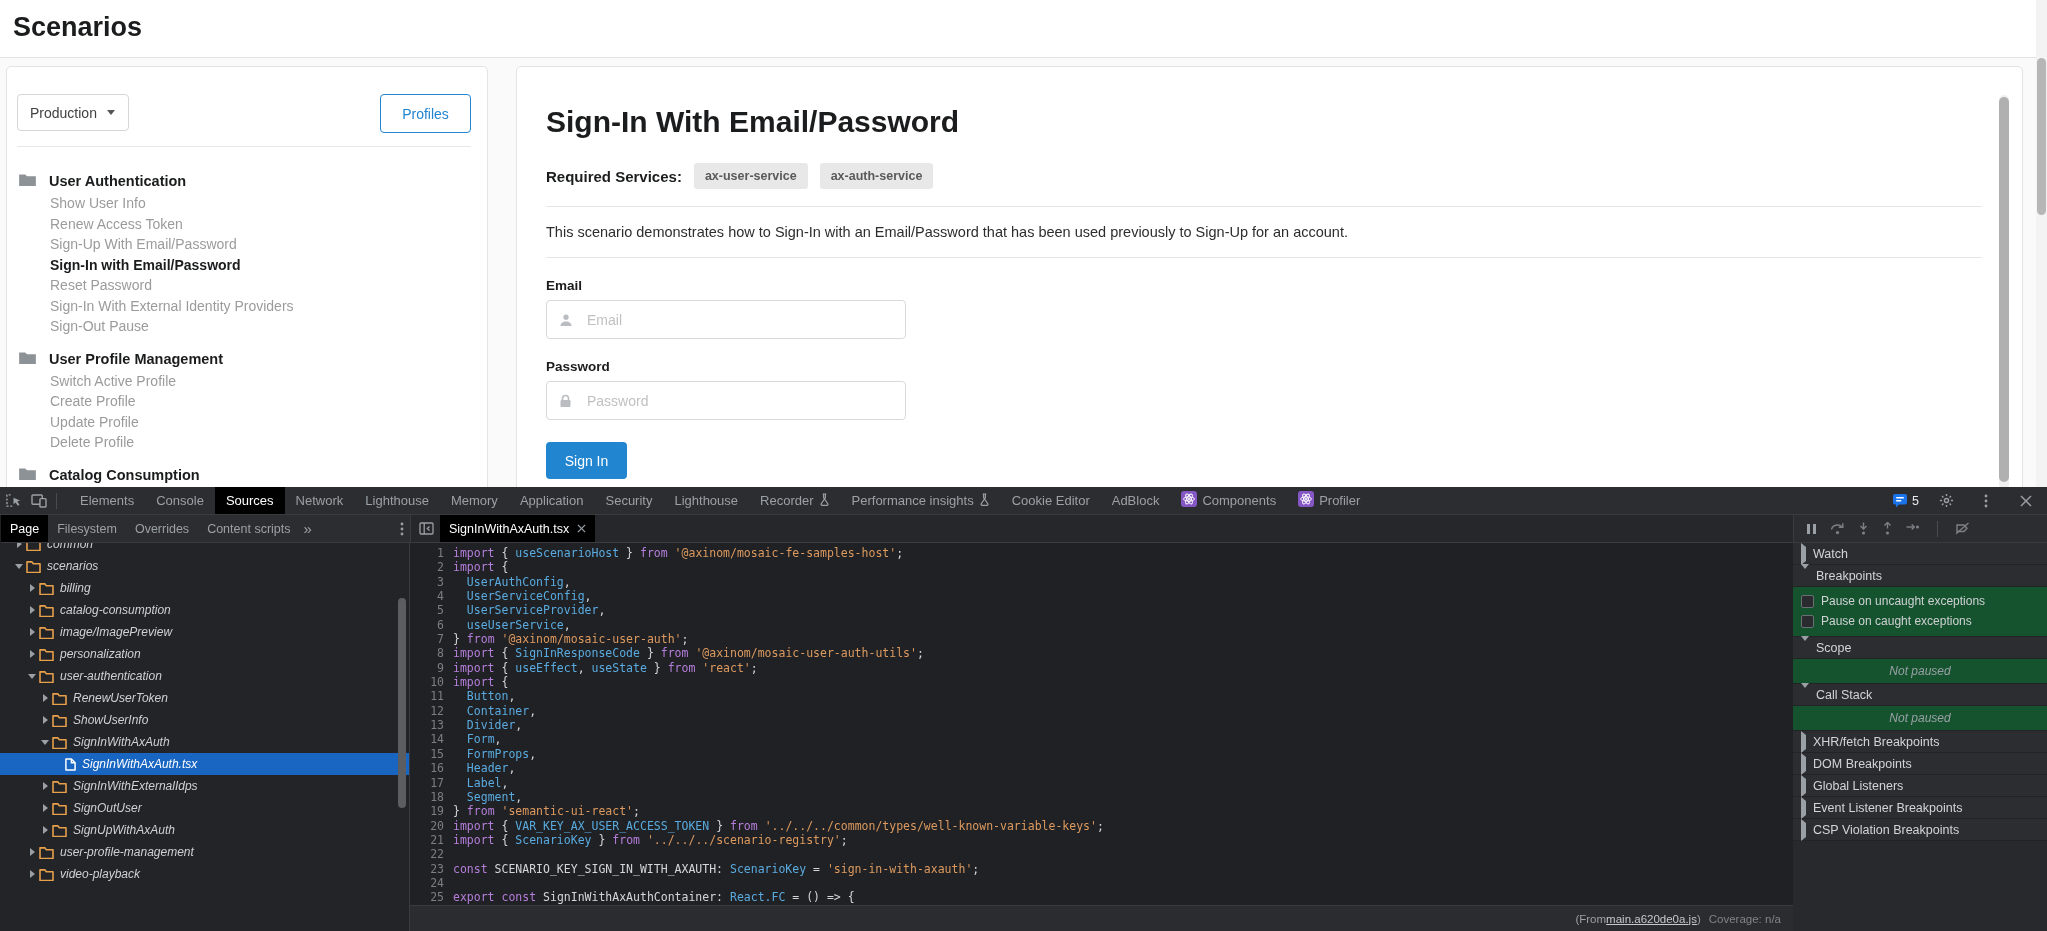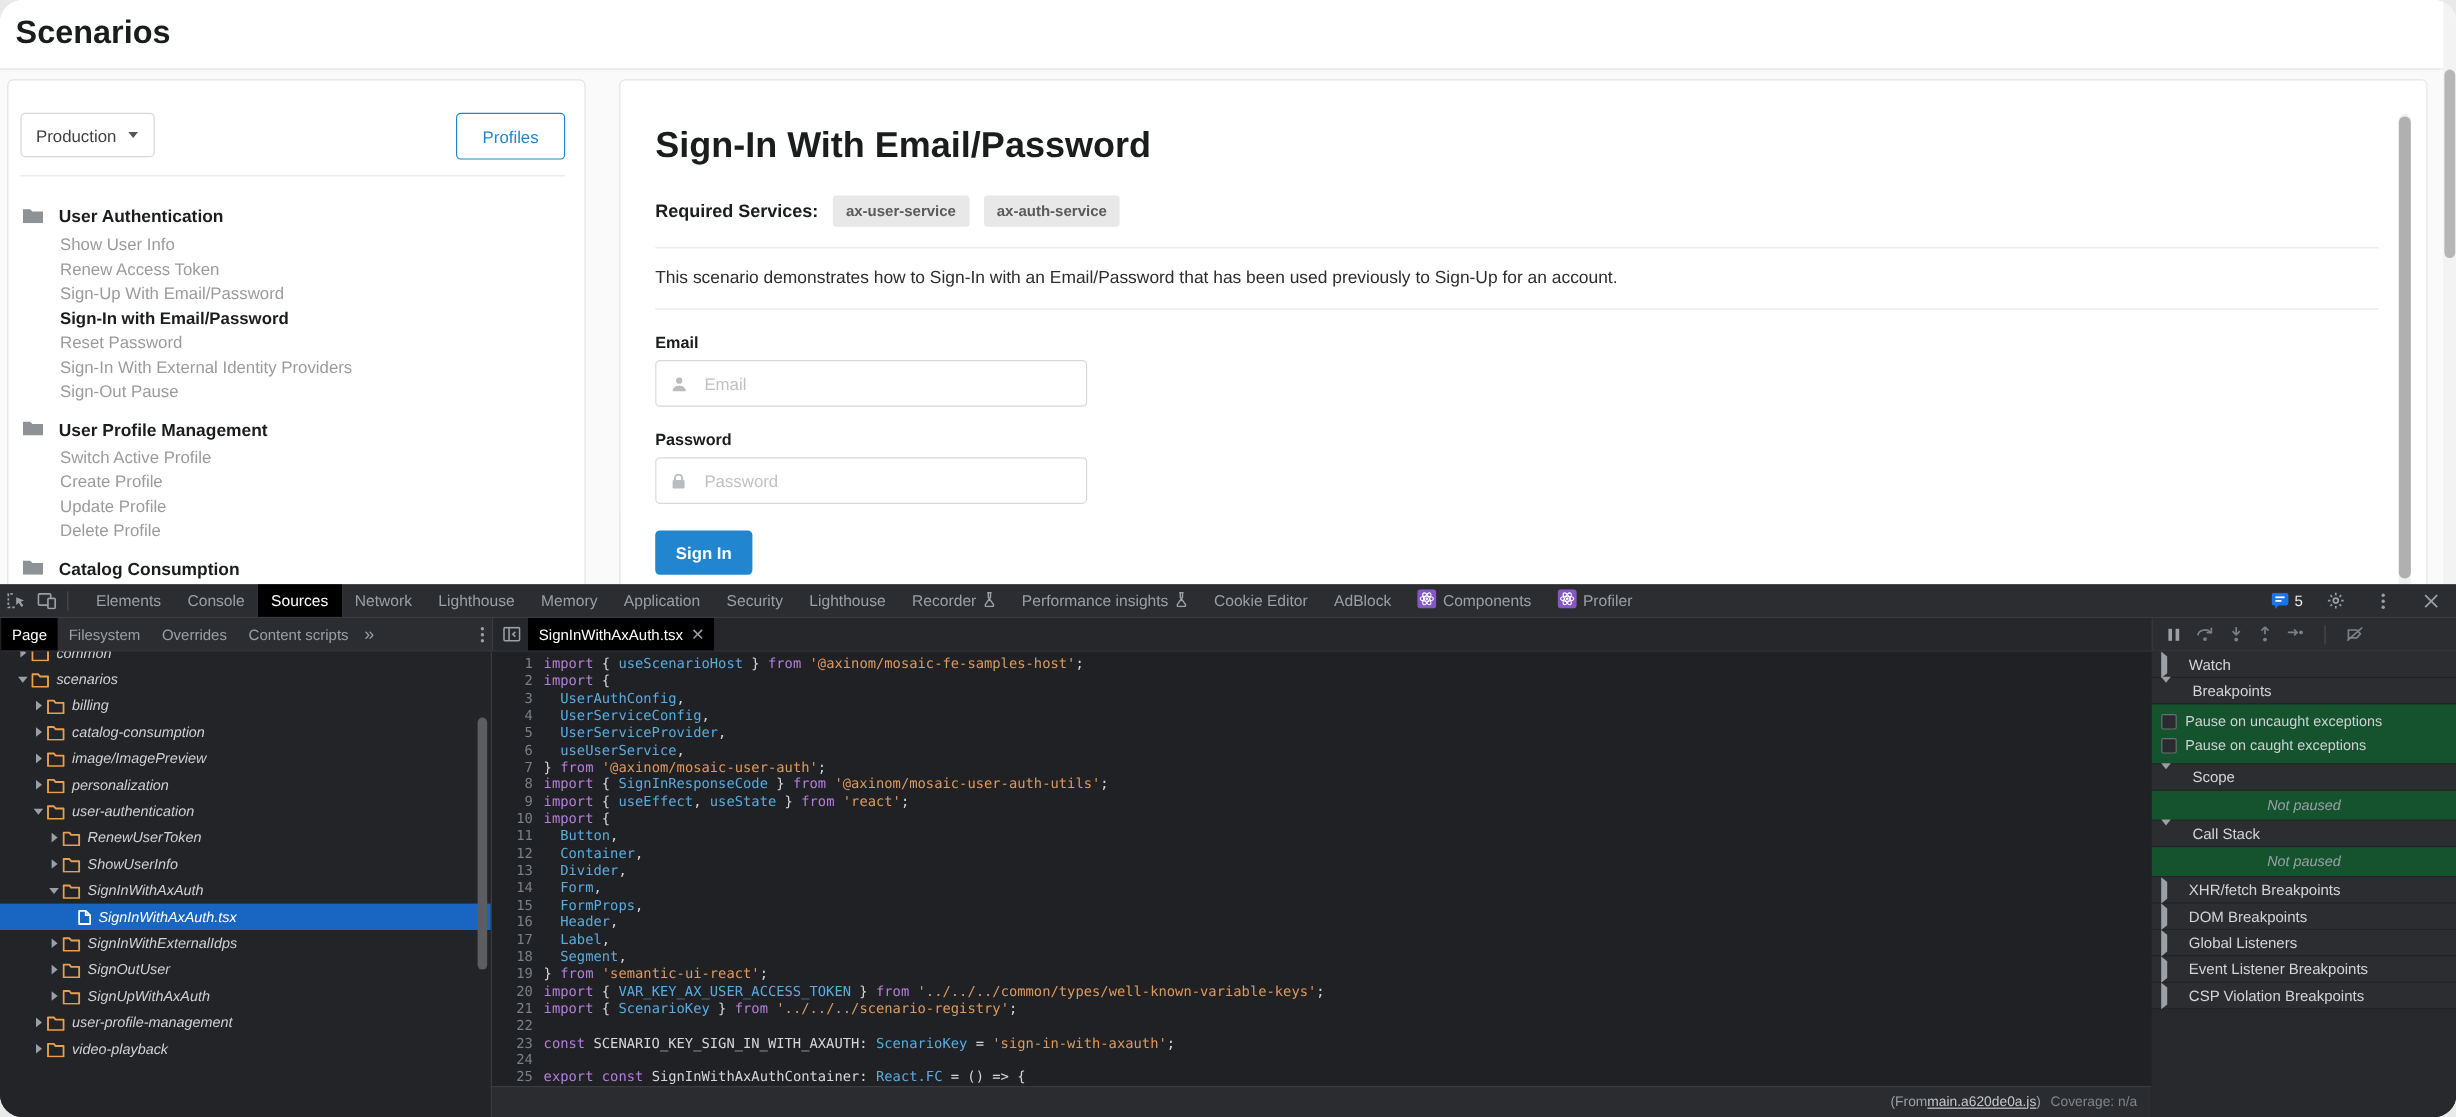--- a/index.html
+++ b/index.html
@@ -1,17 +1,17 @@
 <!DOCTYPE html>
 <html><head>
 <meta charset="utf-8">
 <style>
   html,body{margin:0;padding:0;background:#e9e9e9;}
   #root{position:relative;width:2047px;height:931px;overflow:hidden;background:#fafafa;
-        font-family:"Liberation Sans",sans-serif;border-radius:19px;-webkit-font-smoothing:antialiased;}
+        font-family:"Liberation Sans",sans-serif;-webkit-font-smoothing:antialiased;}
   
   #upper{position:absolute;left:0;top:0;width:2047px;height:487px;overflow:hidden;background:#fafafa;}
   #app-header{position:absolute;left:0;top:0;width:2047px;height:57px;background:#fff;border-bottom:1px solid #e2e2e2;}
   #app-title{position:absolute;left:13px;top:12px;font-size:27px;font-weight:bold;color:#1b1c1d;}
   .card{position:absolute;background:#fff;border:1px solid #e3e4e5;border-radius:5px;}
   #left-card{left:6px;top:66px;width:480px;height:520px;}
   #env-select{position:absolute;left:10px;top:27px;width:112px;height:37px;border:1px solid #d6d6d7;border-radius:4px;
               background:#fff;display:flex;align-items:center;gap:10px;padding:0 12px;box-sizing:border-box;
               font-size:14px;color:#414141;cursor:pointer;}
   .caret-down{width:0;height:0;border-left:4px solid transparent;border-right:4px solid transparent;border-top:5px solid #555;}
@@ -31,21 +31,21 @@
   .svc-tag{background:#e8e8e8;color:#5a5a5a;font-size:12.5px;font-weight:bold;border-radius:3px;padding:6px 11px;}
   .hr{height:1px;background:#e6e6e6;margin:17px 0;}
   #scenario-desc{font-size:14.5px;color:#2d2d2d;margin:0;}
   .field-label{font-size:13.5px;font-weight:bold;color:#1b1c1d;margin:20px 0 7px 0;}
   .ui-input{position:relative;width:360px;height:39px;border:1px solid #d9d9da;border-radius:4px;background:#fff;
             display:flex;align-items:center;box-sizing:border-box;padding-left:38px;}
   .ui-input .in-icon{position:absolute;left:12px;top:50%;transform:translateY(-50%);display:flex;}
   .ui-input input{border:none;outline:none;font-size:14px;width:290px;font-family:"Liberation Sans",sans-serif;}
   .ui-input input::placeholder{color:#c1c1c1;}
   #signin-btn{margin-top:22px;width:81px;height:37px;background:#2185d0;border:none;border-radius:4px;color:#fff;
-              font-weight:bold;font-size:14px;cursor:pointer;font-family:"Liberation Sans",sans-serif;}
+              font-weight:normal;font-size:14px;cursor:pointer;font-family:"Liberation Sans",sans-serif;}
   #card-scrollbar{position:absolute;right:13px;top:28px;width:10px;height:395px;background:#f0f0f0;border-radius:5px;}
   #card-scrollbar .thumb{position:absolute;left:0;top:2px;width:10px;height:385px;background:#b0b0b0;border-radius:5px;}
   #page-scrollbar{position:absolute;right:0;top:0;width:11px;height:487px;background:#f3f3f3;}
   #page-scrollbar .thumb{position:absolute;left:1px;top:58px;width:9px;height:157px;background:#b6b6b6;border-radius:5px;}
   
   #devtools{position:absolute;left:0;top:487px;width:2047px;height:444px;background:#202124;font-size:13px;color:#9aa0a6;}
   #dt-row1{position:absolute;left:0;top:0;width:2047px;height:27px;background:#2c2d30;border-bottom:1px solid #3a3b3e;
            display:flex;align-items:center;}
   .r1-icon{display:flex;align-items:center;justify-content:center;width:26px;height:26px;cursor:pointer;}
   .vsep{width:1px;height:16px;background:#4a4b4e;margin:0 4px;}
@@ -81,21 +81,21 @@
   #editor{position:absolute;left:410px;top:0;width:1383px;height:362px;background:#202124;overflow:hidden;}
   #code{padding-top:3px;font-family:"DejaVu Sans Mono",monospace;font-size:11.5px;line-height:14.35px;}
   .line{display:flex;white-space:pre;}
   .ln{width:34px;flex:none;text-align:right;padding-right:9px;color:#7a7f85;}
   .c-k{color:#b57edb;} .c-v{color:#59abe0;} .c-s{color:#dd9a5f;} .c-p{color:#d4d6d9;}
   #status-bar{position:absolute;left:410px;top:362px;width:1383px;height:26px;background:#2b2c2f;border-top:1px solid #3a3b3e;
               box-sizing:border-box;display:flex;align-items:center;justify-content:flex-end;padding-right:12px;font-size:11.5px;color:#9aa0a6;}
   #status-link{color:#c5c8cc;text-decoration:underline;cursor:pointer;}
   #status-cov{margin-left:8px;color:#7f848a;}
   #dbg-pane{position:absolute;left:1793px;top:0;width:254px;height:388px;background:#28292c;overflow:hidden;}
-  .dbg-sec-h{display:flex;align-items:center;gap:18px;height:21px;background:#2c2d30;border-bottom:1px solid #222326;
+  .dbg-sec-h{display:flex;align-items:center;gap:7px;height:21px;background:#2c2d30;border-bottom:1px solid #222326;
              padding-left:8px;font-size:12.5px;color:#d2d4d7;cursor:pointer;text-align:right;}
   .dbg-content{background:#14532d;border-bottom:1px solid #222326;}
   .cb-row{display:flex;align-items:center;gap:7px;height:20px;padding-left:8px;font-size:12px;color:#cfd1d4;cursor:pointer;}
   .cb{width:11px;height:11px;border:1px solid #6b6f73;border-radius:2px;background:#2a2b2e;flex:none;}
   .not-paused{height:24px;display:flex;align-items:center;justify-content:center;font-size:12px;font-style:italic;color:#9aa0a6;}
 </style>
 </head>
 <body>
 
 <div id="root">

